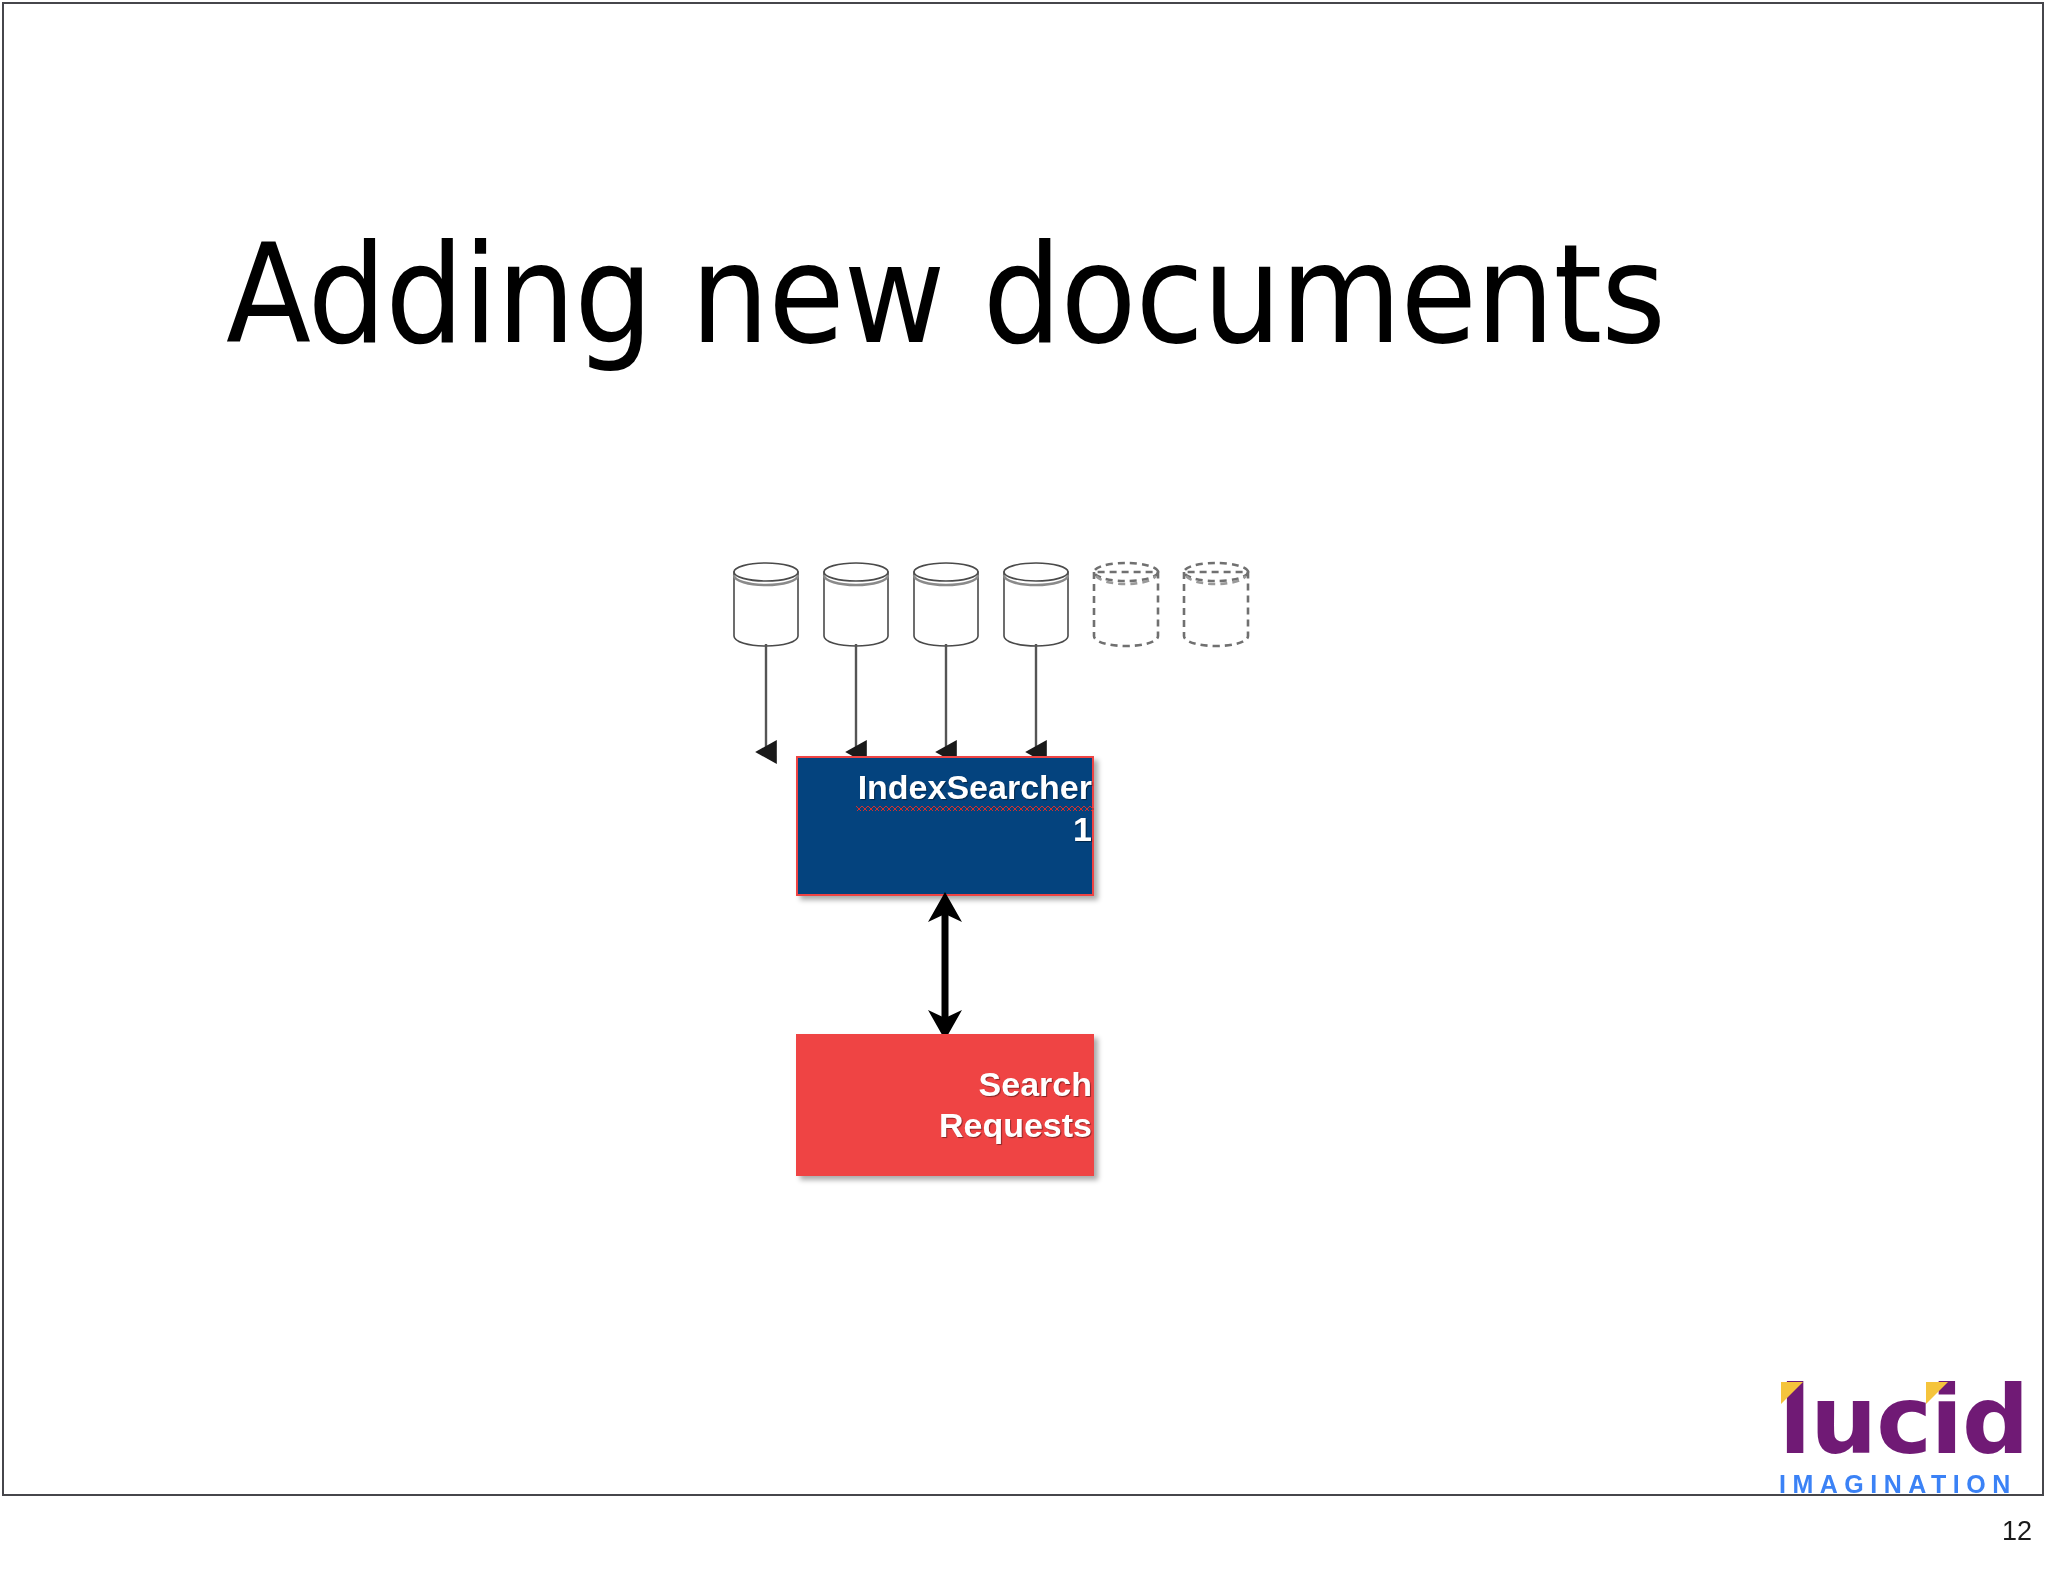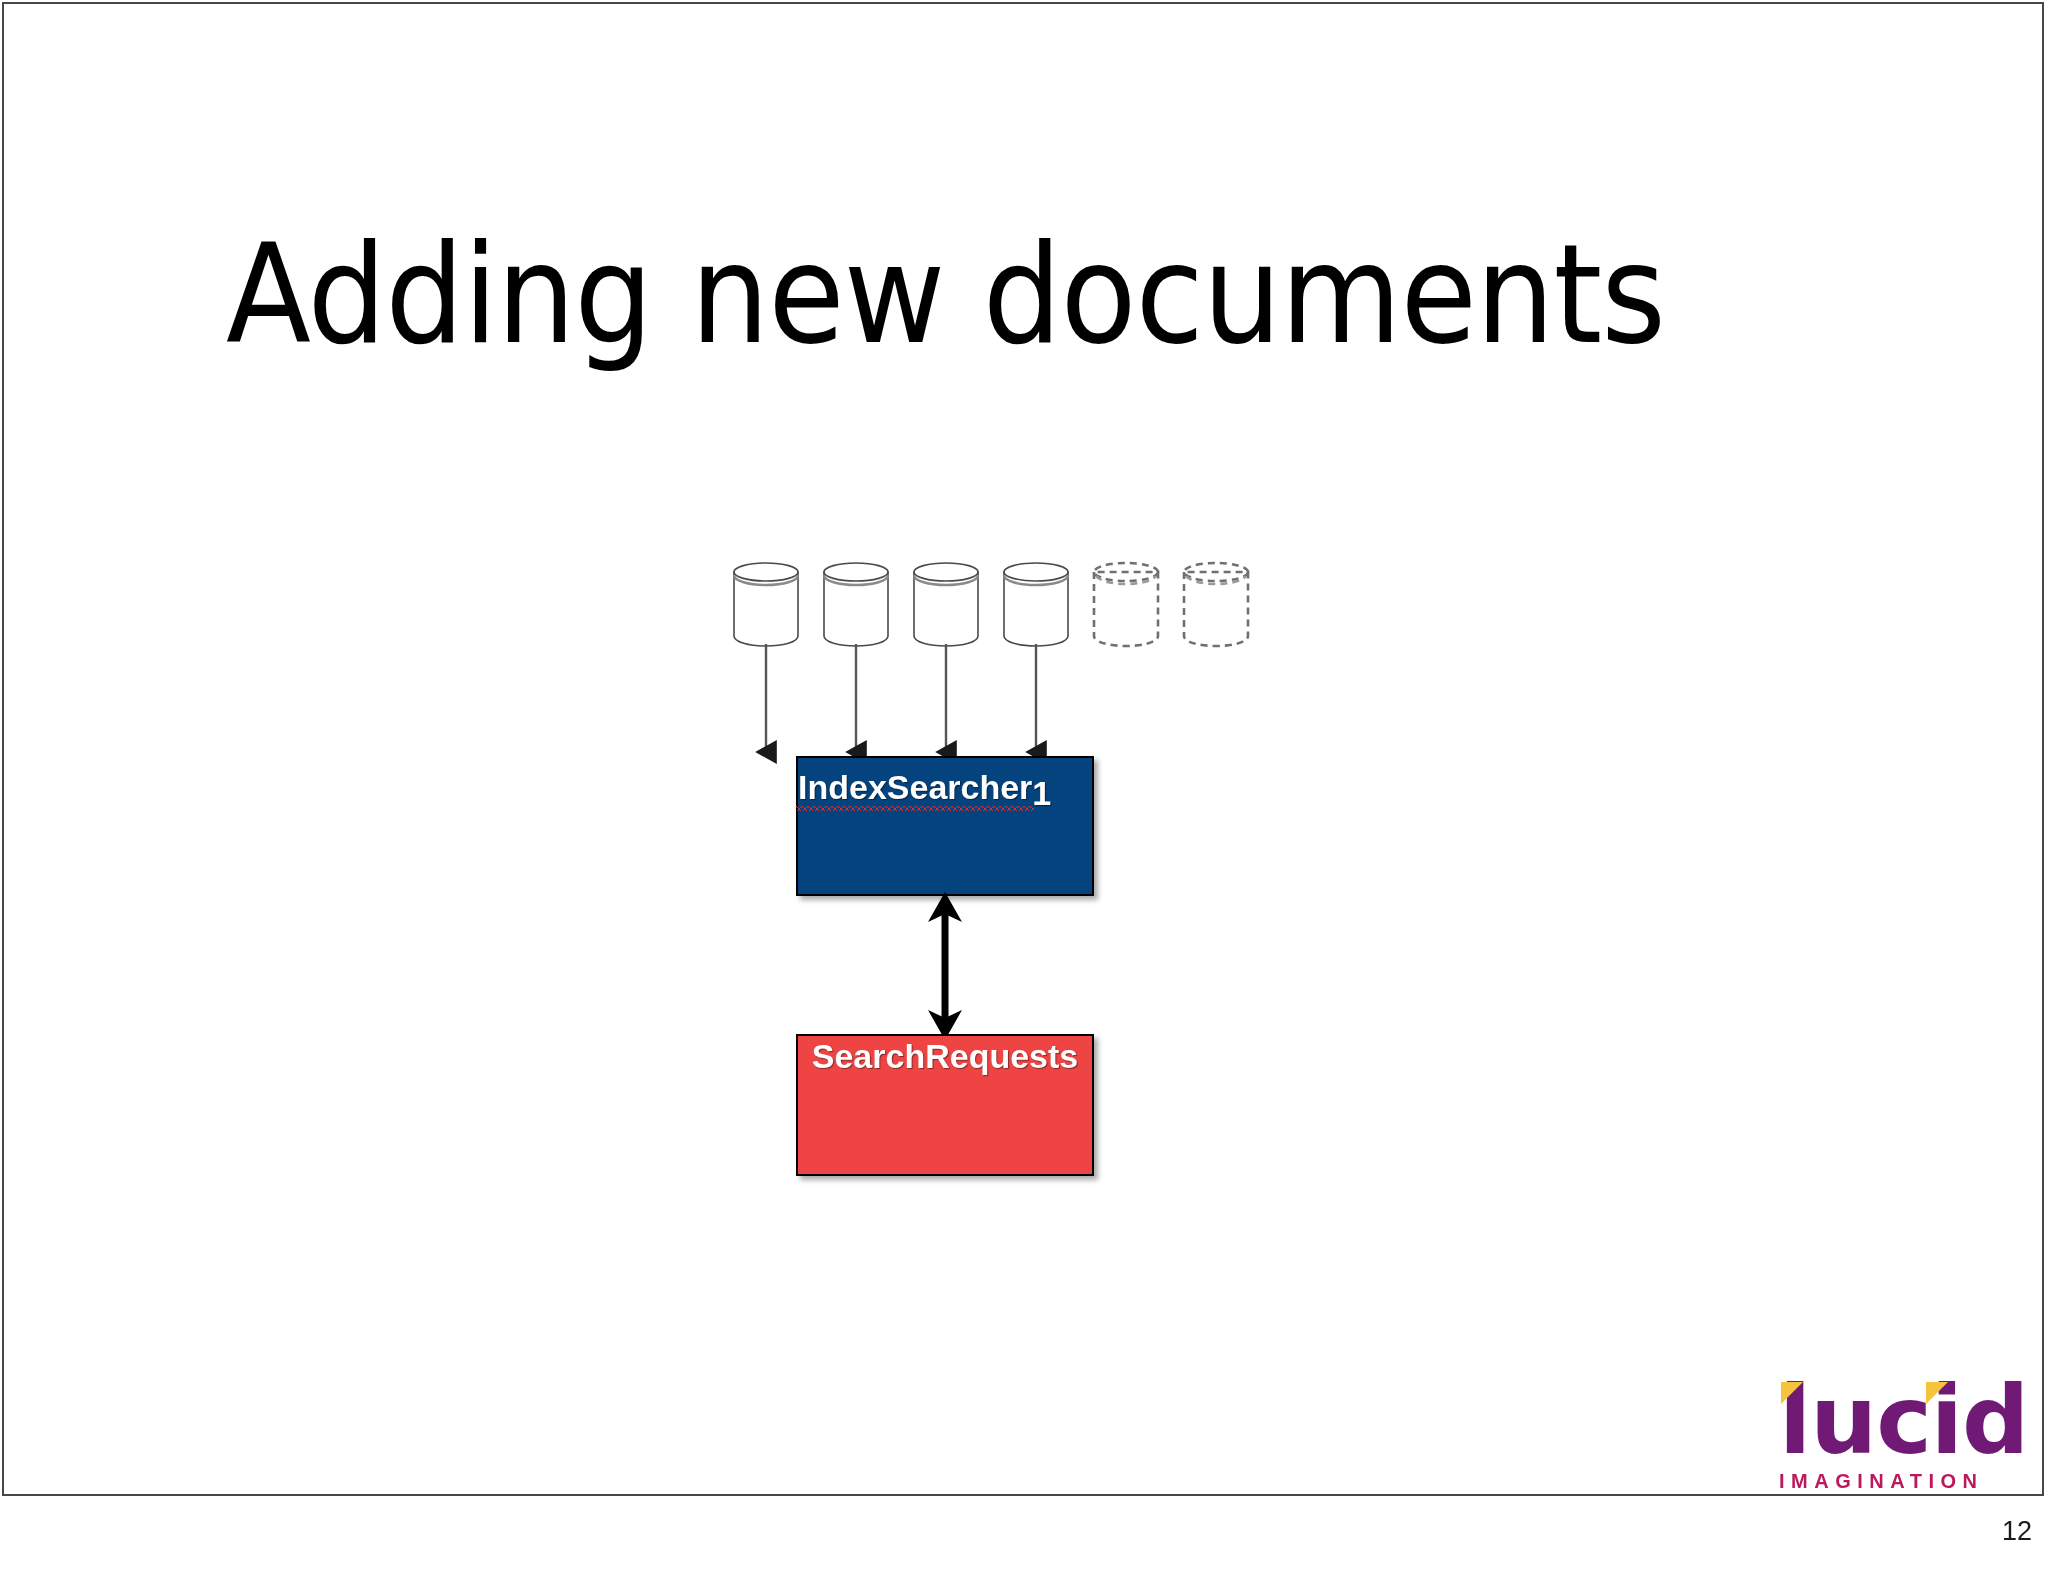--- a/index.html
+++ b/index.html
@@ -76,30 +76,30 @@
     left: 726px;
     top: 640px;
     width: 620px;
     height: 130px;
   }
 
   
   .node-box {
     position: absolute;
     box-sizing: border-box;
-    border: 2px solid #000000;
+    border: 2px solid #ef4444;
     box-shadow: 4px 4px 5px rgba(0,0,0,0.33);
     text-align: center;
     color: #ffffff;
     font-weight: 700;
     font-family: "Liberation Sans", sans-serif;
     text-shadow: 1px 1px 1px rgba(0,0,0,0.45);
     display: flex;
-    flex-direction: row;
-    align-items: flex-start;
+    flex-direction: column;
+    align-items: flex-end;
   }
 
   #box-indexsearcher {
     left: 792px;
     top: 752px;
     width: 298px;
     height: 140px;
     background: #04437e;
     justify-content: flex-start;
     padding-top: 12px;
@@ -163,23 +163,23 @@
     font-family: "DejaVu Sans", sans-serif;
     font-size: 94px;
     font-weight: 700;
     color: #701a75;
     line-height: 0.95;
     letter-spacing: -1px;
     height: 92px;
   }
   #logo-sub {
     font-family: "Liberation Sans", sans-serif;
-    font-size: 20px;
+    font-size: 25px;
     font-weight: 700;
-    color: #be185d;
+    color: #3b82f6;
     letter-spacing: 6.5px;
     margin-top: 2px;
   }
   .logo-accent {
     position: absolute;
     width: 0;
     height: 0;
   }
   #logo-accent-l {
     left: 2px;

